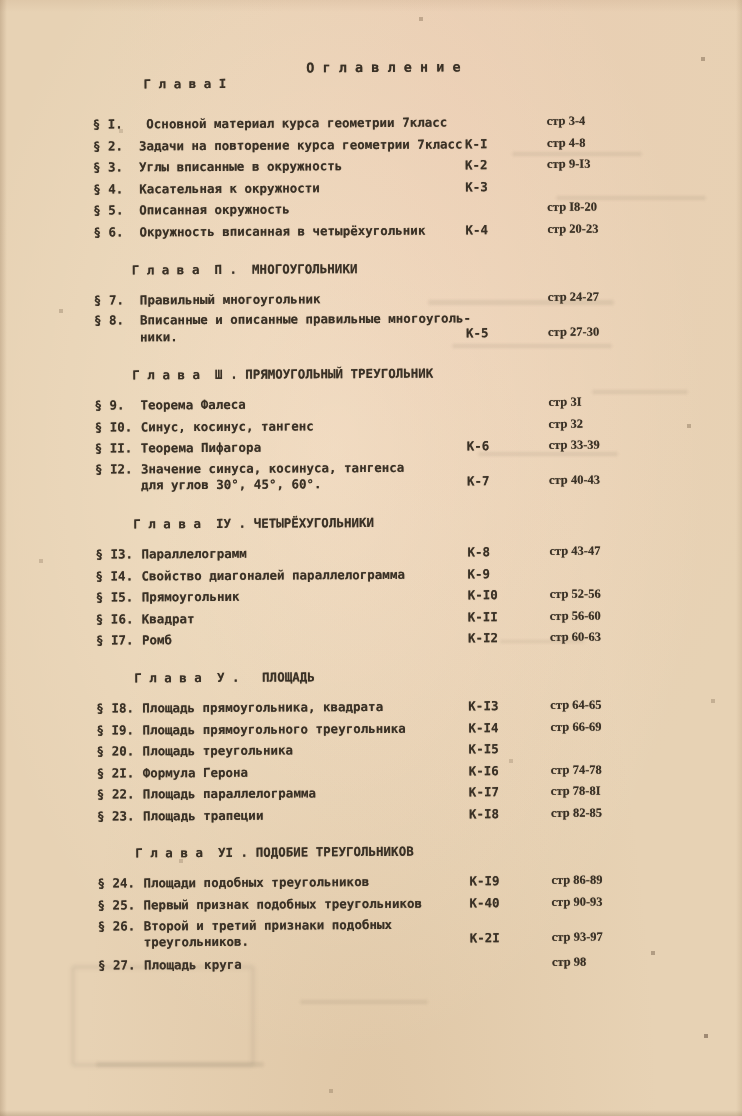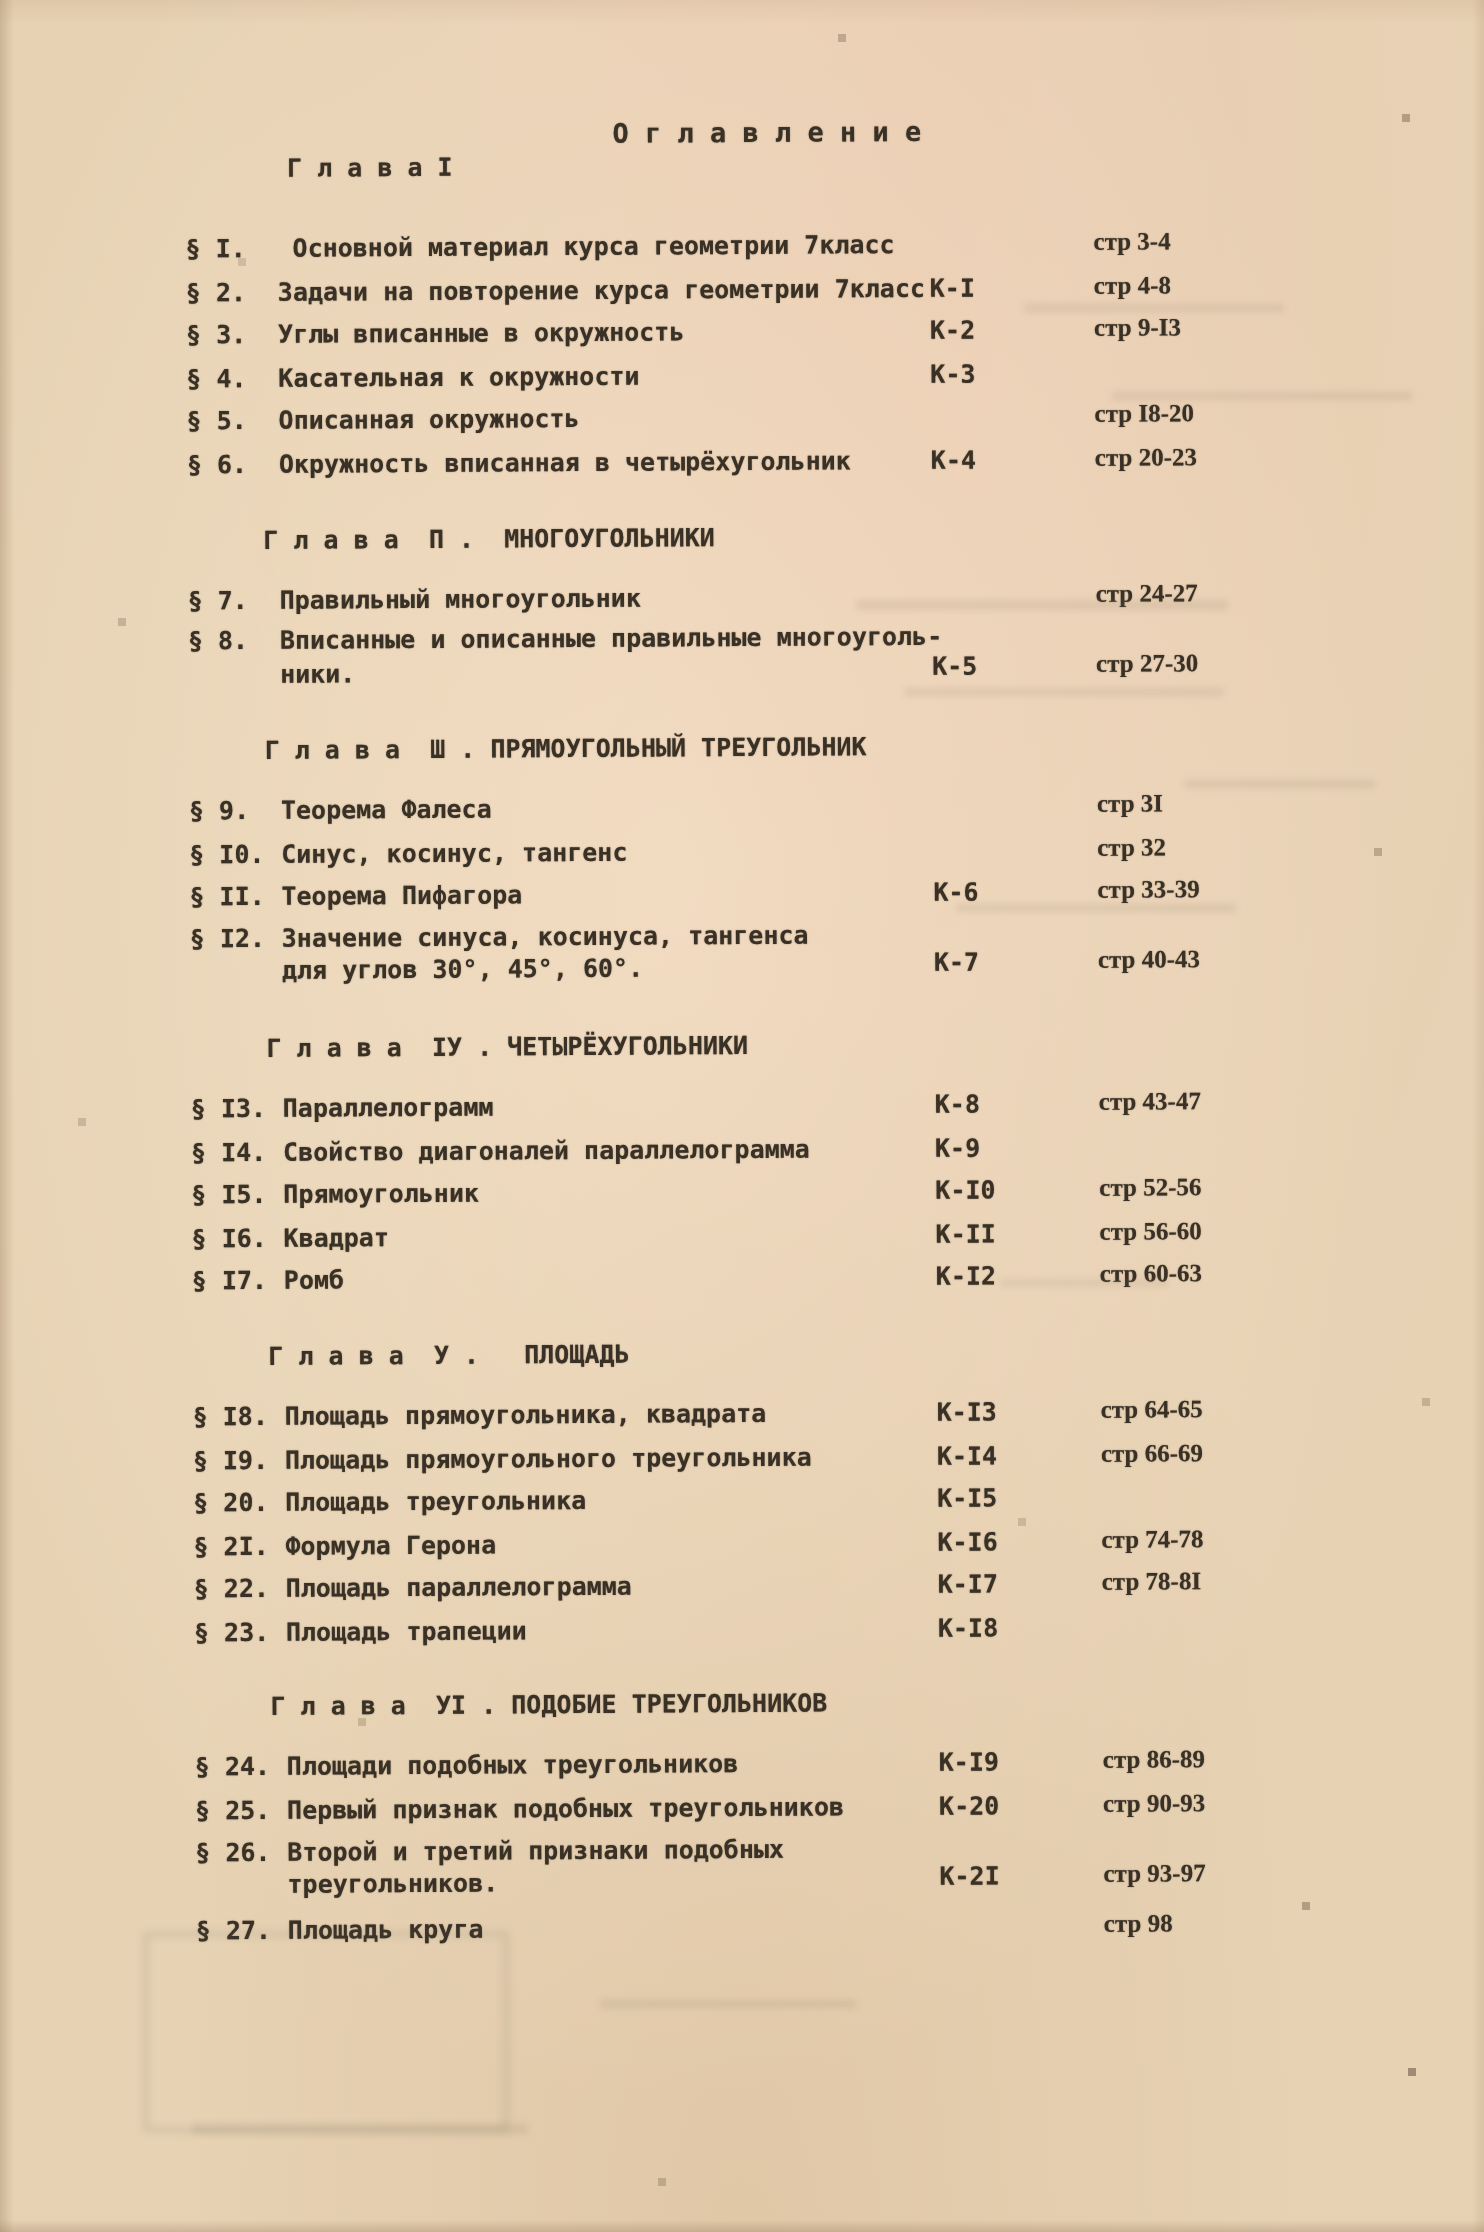--- a/index.html
+++ b/index.html
@@ -279,38 +279,39 @@
     <span class="num">§ 22.</span>
     <span class="title">Площадь параллелограмма</span>
     <span class="k">К-I7</span>
     <span class="pages">стр 78-8I</span>
   </div>
 
   <div class="entry">
     <span class="num">§ 23.</span>
     <span class="title">Площадь трапеции</span>
     <span class="k">К-I8</span>
+    <span class="pages">стр 82-85</span>
   </div>
 </div>
   </section>
 
   <section class="chapter">
     <h2 class="chapter-heading">Г л а в а  УI . ПОДОБИЕ ТРЕУГОЛЬНИКОВ</h2>
     <div class="entries">
   <div class="entry">
     <span class="num">§ 24.</span>
     <span class="title">Площади подобных треугольников</span>
     <span class="k">К-I9</span>
     <span class="pages">стр 86-89</span>
   </div>
 
   <div class="entry">
     <span class="num">§ 25.</span>
     <span class="title">Первый признак подобных треугольников</span>
-    <span class="k">К-20</span>
+    <span class="k">К-40</span>
     <span class="pages">стр 90-93</span>
   </div>
 
   <div class="entry multi">
     <span class="num">§ 26.</span>
     <span class="title">Второй и третий признаки подобных
 треугольников.</span>
     <span class="k">К-2I</span>
     <span class="pages">стр 93-97</span>
   </div>

